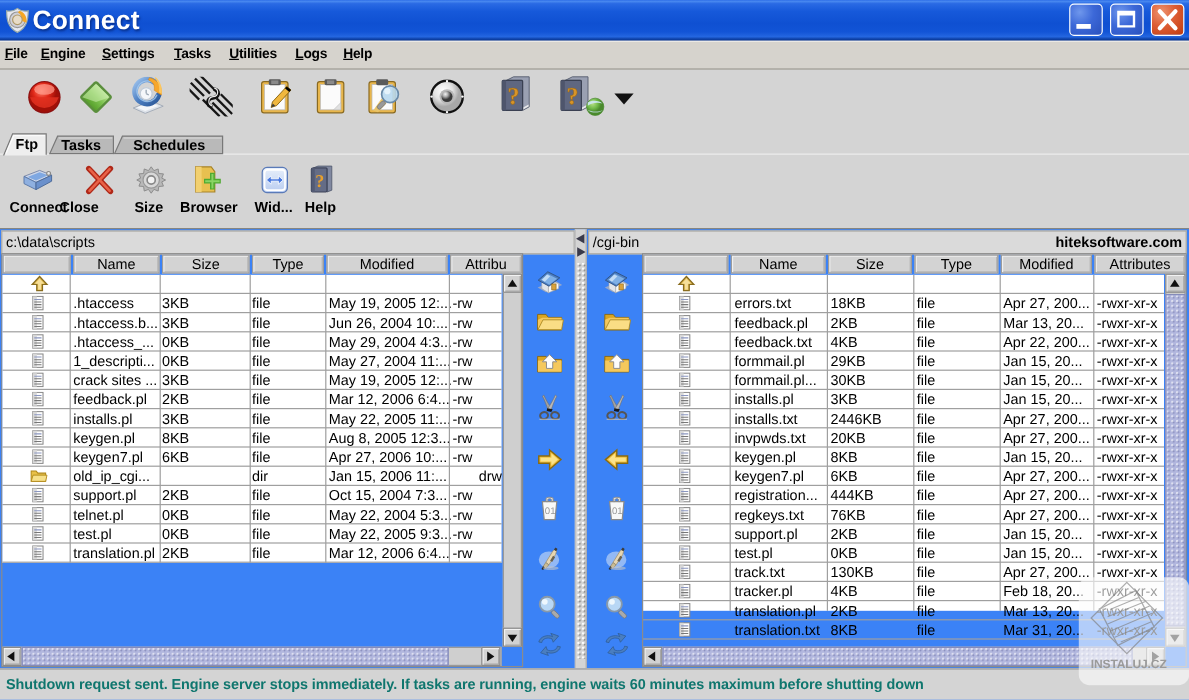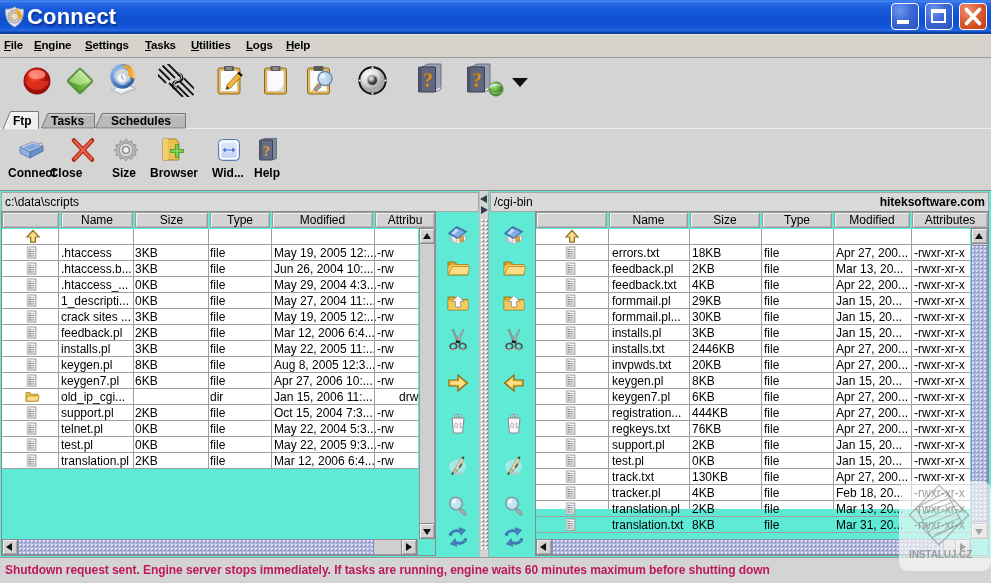--- a/index.html
+++ b/index.html
@@ -17,21 +17,21 @@
 #bmax i{position:absolute;left:5px;top:5px;width:15px;height:14px;border:2px solid #fff;border-top-width:4px;}
 
 #menubar{left:0;top:34px;width:991px;height:24px;background:#d6d3cd;border-top:1px solid #ebe9e5;border-bottom:1px solid #9d9a94;}
 .mi{top:4px;font-size:11.5px;font-weight:bold;color:#000;letter-spacing:-.2px;}
 .mi u{text-decoration:underline;}
 
 #tb1{left:0;top:59px;width:991px;height:49px;background:#d4d4d4;}
 
 .t2l{font-size:12px;font-weight:bold;color:#000;top:166px;text-align:center;}
 
-#split{left:0;top:190px;width:991px;height:367px;background:#5eead4;border-top:1px solid #87857f;}
+#split{left:0;top:190px;width:991px;height:367px;background:#3b82f6;border-top:1px solid #87857f;}
 
 .pathf{top:1px;height:20px;background:#dadada;border:1px solid #a9a7a1;font-size:12px;color:#000;line-height:18px;}
 
 .spb{border:1px solid #8b8b8b;}
 
 .hc{top:0;height:16px;background:#d3d3d3;border:1px solid #9c9c9c;
  box-shadow:inset 1px 1px 0 #f0f0f0,inset -1px -1px 0 #b6b6b6;
  font-size:12px;color:#000;text-align:center;line-height:14px;}
 
 .rows{background:#fff;}
@@ -52,21 +52,21 @@
 .track{position:absolute;background:#cfcfcf;border:1px solid #999;}
 
 #divider{left:479px;top:191px;width:10px;height:366px;background:#d4d4d4;border-left:1px solid #c0c0c0;border-right:1px solid #aaa;}
 #divider .dots{position:absolute;left:1px;top:28px;width:7px;height:330px;
  background-image:radial-gradient(circle at 1px 1px,#fcfcfc 0,#fcfcfc .9px,transparent 1.2px),
  radial-gradient(circle at 1px 1px,#8d8d8d 0,#8d8d8d .9px,transparent 1.2px);
  background-size:4px 4px;background-position:0 0,1px 1px;}
 .dvarr{position:absolute;width:0;height:0;border:4.5px solid transparent;}
 
 #status{left:0;top:557px;width:991px;height:26px;background:#d4d4d4;border-top:1px solid #9a9a9a;
- font-size:12px;font-weight:bold;color:#be185d;line-height:24px;padding-left:5px;letter-spacing:-.06px;}
+ font-size:12px;font-weight:bold;color:#0f766e;line-height:24px;padding-left:5px;letter-spacing:-.06px;}
 
 .sic{position:absolute;width:24px;height:24px;}
 
 #wm{left:899px;top:481px;width:92px;height:90px;background:rgba(252,252,252,.62);border-radius:9px;}
 #wmtxt{left:909px;top:549px;width:80px;font-size:10px;font-weight:bold;color:#9a9a9a;letter-spacing:-.1px;}
 </style>
 </head><body>
 <svg width="0" height="0" style="position:absolute">
 <defs>
 <symbol id="doc" viewBox="0 0 14 16">

